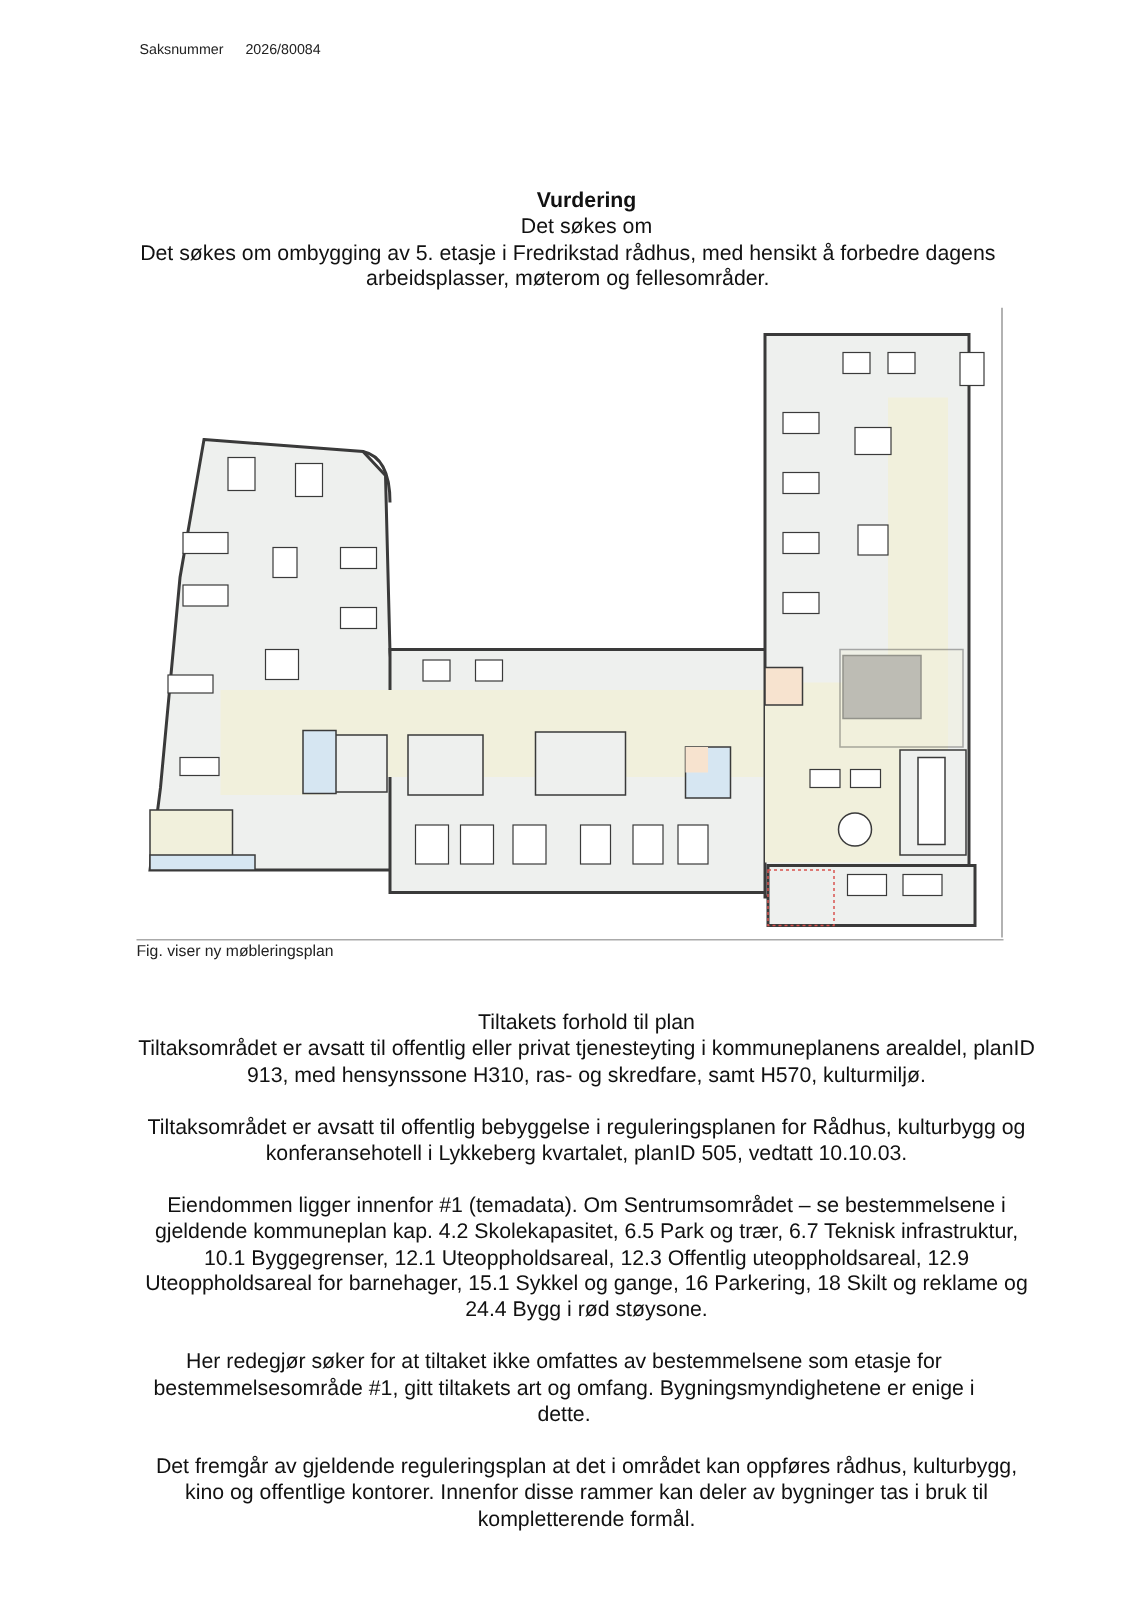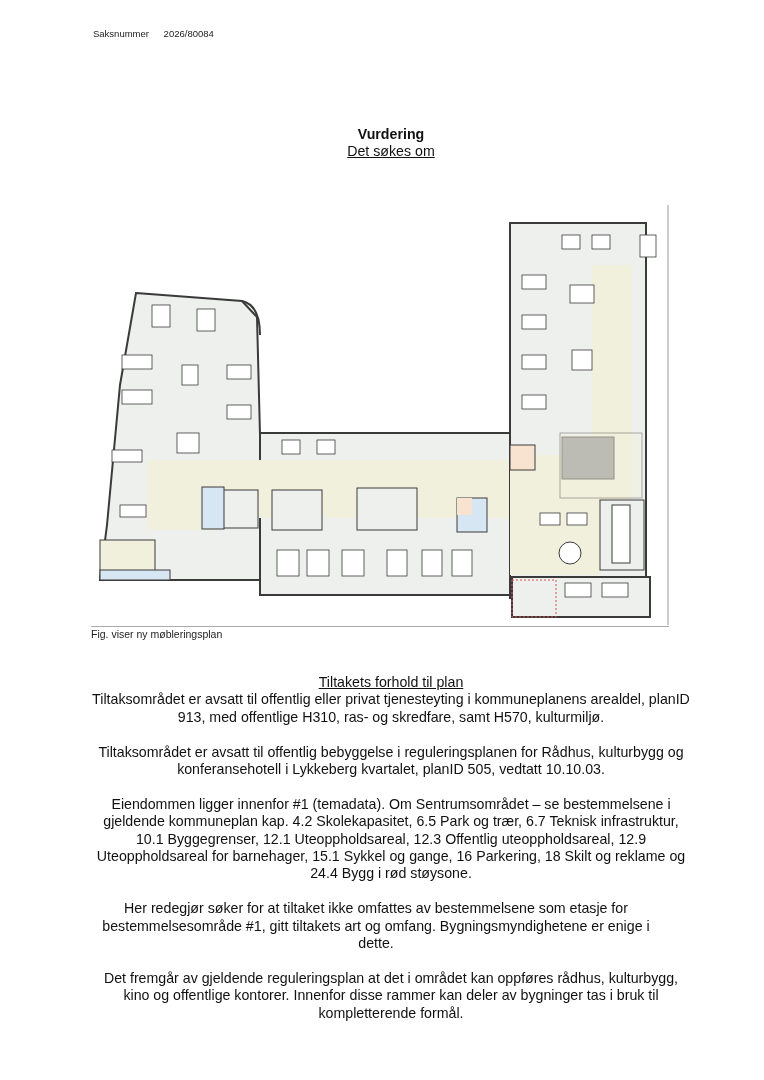--- a/index.html
+++ b/index.html
@@ -2,38 +2,39 @@
 <html><head>
 <meta charset="utf-8">
 <style>
   html, body { margin:0; padding:0; background:#ffffff; }
   body { width:764px; height:1080px; position:relative; overflow:hidden;
          font-family:"Liberation Sans", sans-serif; color:#111; }
   .case { position:absolute; left:93px; top:28px; font-size:9.5px; color:#222; }
   .case span + span { margin-left:12px; }
   .section { position:absolute; left:91px; width:600px; font-size:14.2px; line-height:17.4px; }
   .h-bold { font-weight:bold; }
-  .u { text-decoration:underline; }
+  .u { }
   p { margin:0;text-align:center; }
   .gap { height:17.4px; }
   .figure { position:absolute; left:92px; top:205px; width:580px; height:428px; }
   .fig-rule { position:absolute; left:91px; top:626px; width:578px; height:1px; background:#aaa; }
   .caption { position:absolute; left:91px; top:628px; font-size:10.5px; color:#222;text-align:right; }
 </style>
 </head>
 <body>
 
 <div class="case">
   <span>Saksnummer</span>
   <span>2026/80084</span>
 </div>
 
 <div class="section" style="top:126px;">
   <p class="h-bold">Vurdering</p>
   <p class="u">Det søkes om</p>
+  <p style="width:575px">Det søkes om ombygging av 5. etasje i Fredrikstad rådhus, med hensikt å forbedre dagens arbeidsplasser, møterom og fellesområder.</p>
 </div>
 
 <svg class="figure" viewBox="0 0 580 428" xmlns="http://www.w3.org/2000/svg">
 
   <line x1="576" y1="0" x2="576" y2="420" stroke="#999" stroke-width="1"></line>
 
   <polygon points="44,88 150,96 165,112 168,230 175,300 170,330 176,375 8,375 15,320 28,180" fill="#eef0ee" stroke="#3a3a3a" stroke-width="2"></polygon>
 
   <rect x="168" y="228" width="256" height="162" fill="#eef0ee" stroke="#3a3a3a" stroke-width="2"></rect>
 
@@ -100,21 +101,21 @@
   </g>
 
   <path d="M150,96 Q168,100 168,130" fill="none" stroke="#3a3a3a" stroke-width="2"></path>
 </svg>
 
 <div class="fig-rule"></div>
 <div class="caption">Fig. viser ny møbleringsplan</div>
 
 <div class="section" style="top:674px;">
   <p class="u">Tiltakets forhold til plan</p>
-  <p>Tiltaksområdet er avsatt til offentlig eller privat tjenesteyting i kommuneplanens arealdel, planID 913, med offentlige H310, ras- og skredfare, samt H570, kulturmiljø.</p>
+  <p>Tiltaksområdet er avsatt til offentlig eller privat tjenesteyting i kommuneplanens arealdel, planID 913, med hensynssone H310, ras- og skredfare, samt H570, kulturmiljø.</p>
   <div class="gap"></div>
   <p>Tiltaksområdet er avsatt til offentlig bebyggelse i reguleringsplanen for Rådhus, kulturbygg og konferansehotell i Lykkeberg kvartalet, planID 505, vedtatt 10.10.03.</p>
   <div class="gap"></div>
   <p>Eiendommen ligger innenfor #1 (temadata). Om Sentrumsområdet – se bestemmelsene i gjeldende kommuneplan kap. 4.2 Skolekapasitet, 6.5 Park og trær, 6.7 Teknisk infrastruktur, 10.1 Byggegrenser, 12.1 Uteoppholdsareal, 12.3 Offentlig uteoppholdsareal, 12.9 Uteoppholdsareal for barnehager, 15.1 Sykkel og gange, 16 Parkering, 18 Skilt og reklame og 24.4 Bygg i rød støysone.</p>
   <div class="gap"></div>
   <p style="width:570px">Her redegjør søker for at tiltaket ikke omfattes av bestemmelsene som etasje for bestemmelsesområde #1, gitt tiltakets art og omfang. Bygningsmyndighetene er enige i dette.</p>
   <div class="gap"></div>
   <p>Det fremgår av gjeldende reguleringsplan at det i området kan oppføres rådhus, kulturbygg, kino og offentlige kontorer. Innenfor disse rammer kan deler av bygninger tas i bruk til kompletterende formål.</p>
 </div>
 

